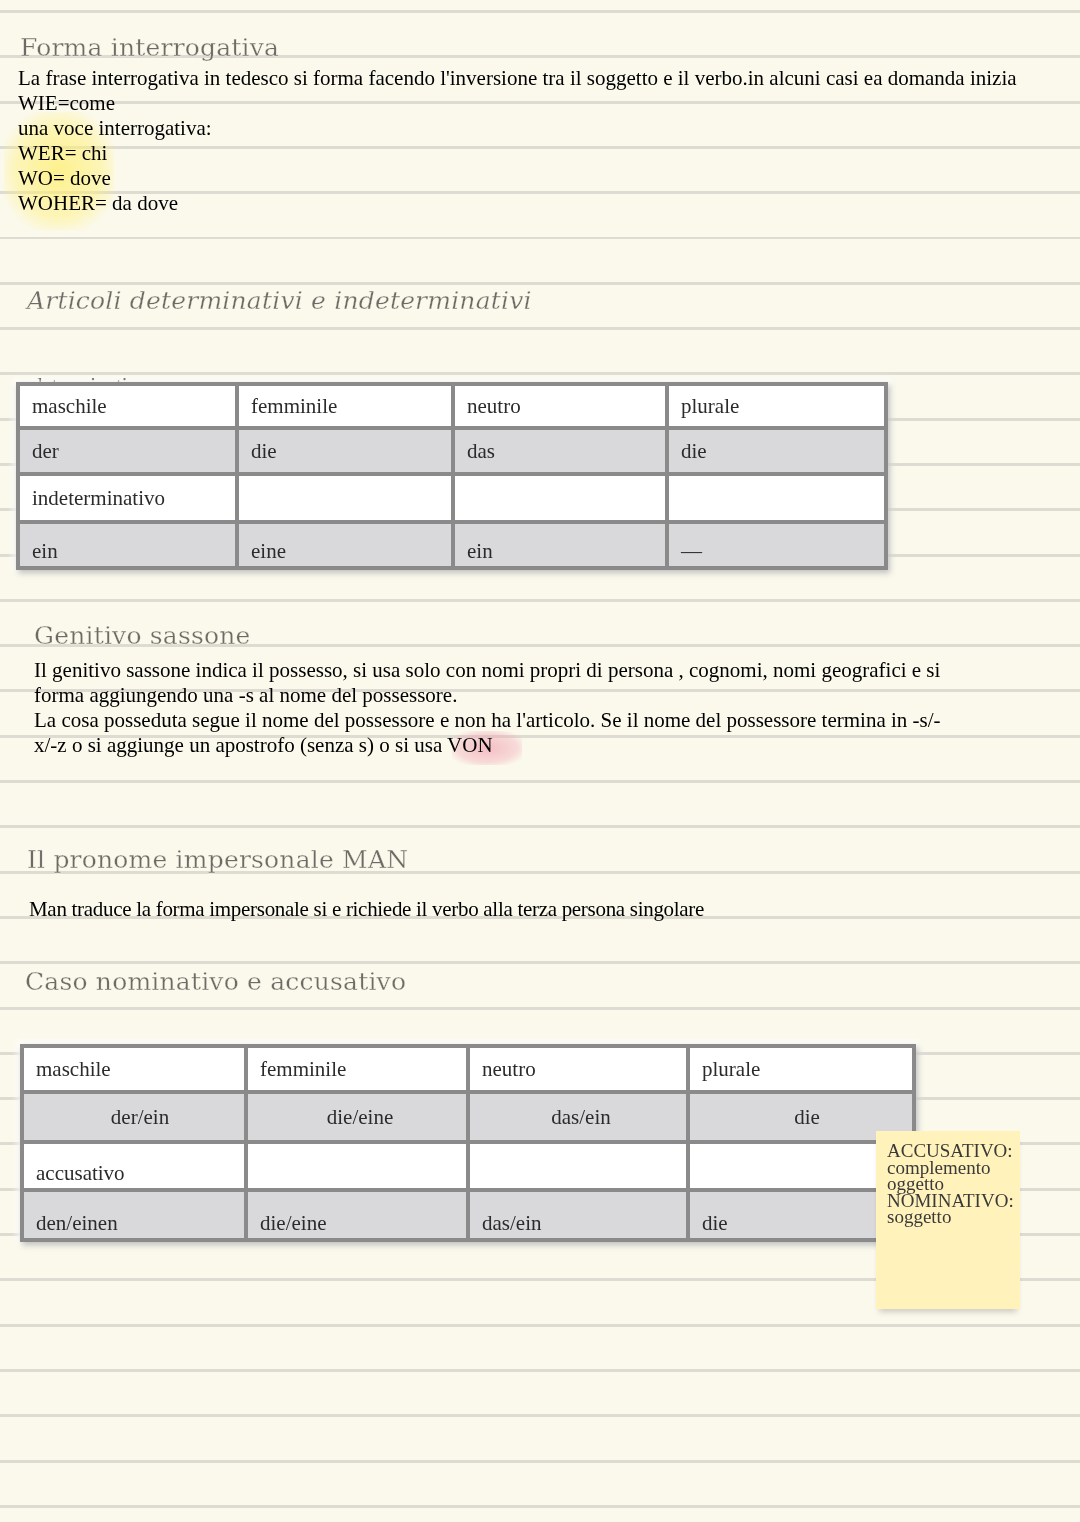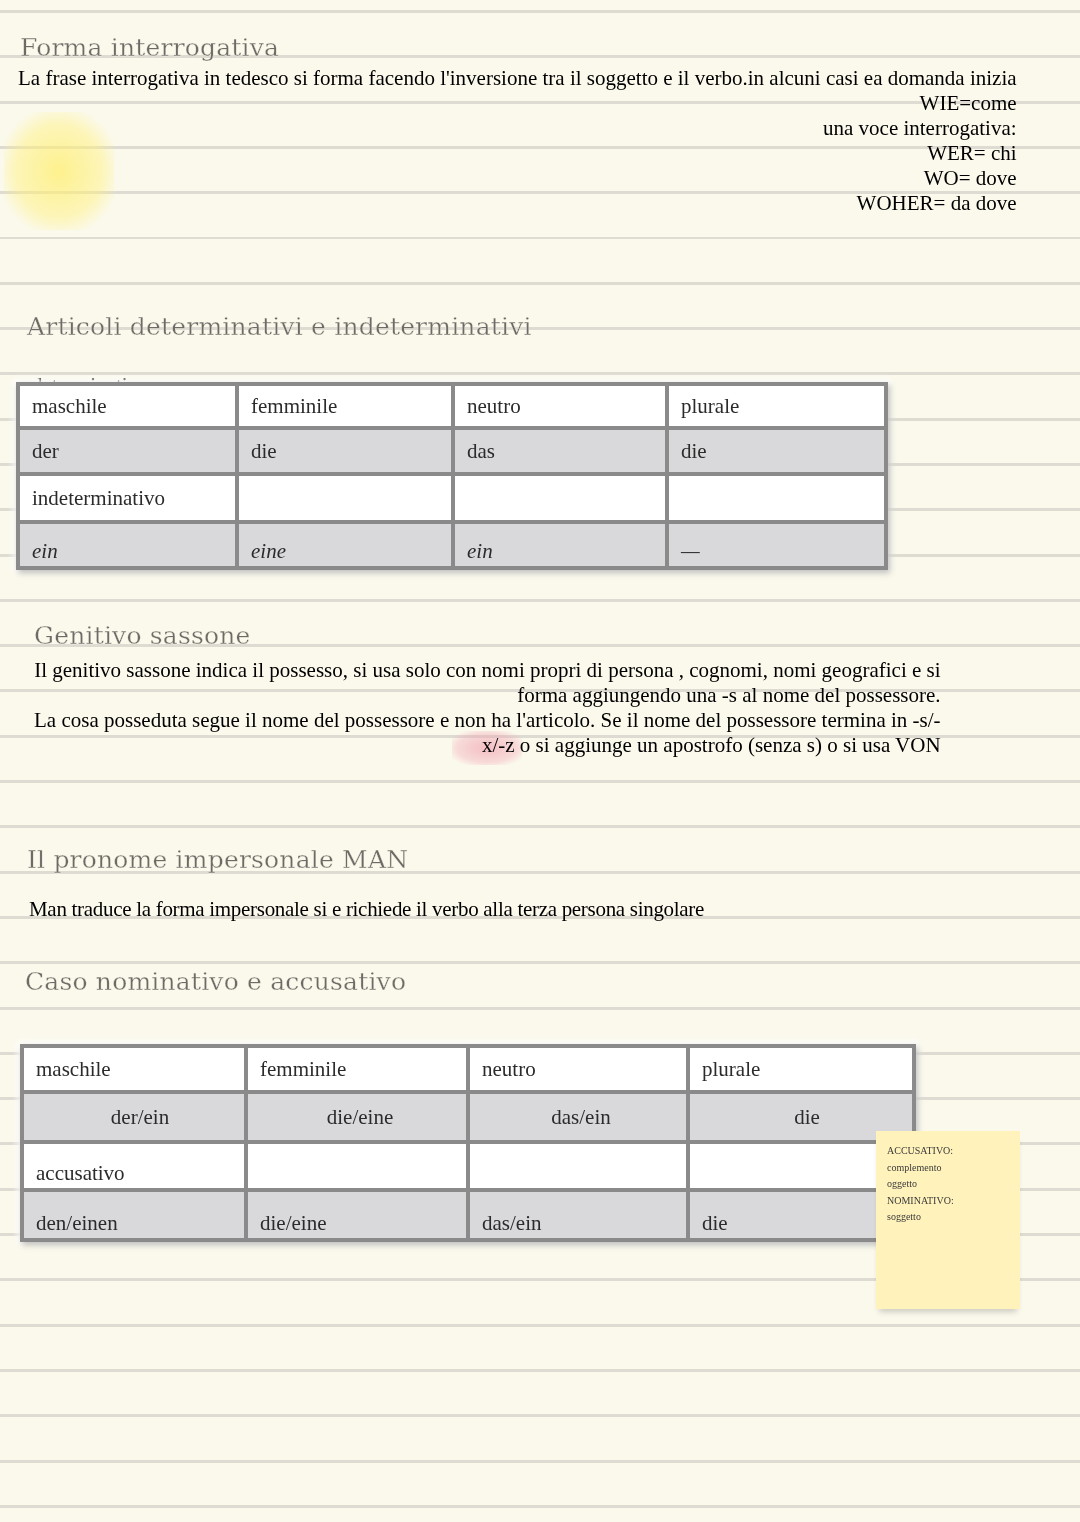--- a/index.html
+++ b/index.html
@@ -12,21 +12,21 @@
   .ruled {
     position:absolute; left:0; top:0; width:1080px; height:1522px;
     background-image: repeating-linear-gradient(
       to bottom,
       transparent 0px, transparent 10px,
       #dedbd2 10px, #dedbd2 13px,
       transparent 13px, transparent 45.3px);
     background-position: 0 0;
     z-index:0;
   }
-  .abs { position:absolute; z-index:2;text-align:right; }
+  .abs { position:absolute; z-index:2; }
   .heading {
     font-family:"DejaVu Serif", "Liberation Serif", serif;
     font-size:25px; color:#6d6b66; letter-spacing:0.2px;
     font-weight:normal; white-space:nowrap;
     -webkit-text-stroke:0.3px #fbf9ec;
   }
   .body-text { font-size:21px; line-height:25px; color:#000000; }
   .line { white-space:nowrap; display:block; }
   .hl-yellow {
     position:absolute; z-index:1;
@@ -54,41 +54,41 @@
     white-space:nowrap;
     filter:none;
   }
   .tbl tr.light td { background:#ffffff; }
   .tbl tr.dark td { background:#d9d9db; }
   .tbl tr.dark td.bottom { vertical-align:bottom; padding-bottom:2px; }
   .sticky {
     position:absolute; z-index:3;
     background:#fff2bb;
     box-shadow:0 6px 6px -3px rgba(0,0,0,0.18);
-    font-size:10px; line-height:16.5px; color:#3a3a3a;
+    font-size:19px; line-height:16.5px; color:#3a3a3a;
     padding:12px 10px 0 11px; box-sizing:border-box;
   }
 </style>
 </head>
 <body>
 
 <div class="ruled"></div>
 
 <div class="hl-yellow" style="left:4px; top:112px; width:110px; height:118px;"></div>
 <div class="abs heading" style="left:20px; top:33px;">Forma interrogativa</div>
 <div class="abs body-text" style="left:18px; top:66px;">
   <span class="line">La frase interrogativa in tedesco si forma facendo l'inversione tra il soggetto e il verbo.in alcuni casi ea domanda inizia</span>
   <span class="line">WIE=come</span>
   <span class="line">una voce interrogativa:</span>
   <span class="line">WER= chi</span>
   <span class="line">WO= dove</span>
   <span class="line">WOHER= da dove</span>
 </div>
 
-<div class="abs heading" style="left:27px; top:312px;">Articoli determinativi e indeterminativi</div>
+<div class="abs heading" style="left:27px; top:286px;font-style:italic;">Articoli determinativi e indeterminativi</div>
 <div class="abs body-text" style="left:32px; top:346px;margin-top:27px;">determinativo</div>
 <div class="tbl-wrap" style="left:16px; top:382px;">
   <table class="tbl" style="width:868px;">
     <colgroup>
         <col style="width:219px">
         <col style="width:216px">
         <col style="width:214px">
         <col style="width:219px">
       </colgroup>
     <tbody>
@@ -103,21 +103,21 @@
       <td>die</td>
       <td>das</td>
       <td>die</td>
     </tr>
     <tr class="light" style="height:48px;">
       <td>indeterminativo</td>
       <td></td>
       <td></td>
       <td></td>
     </tr>
-    <tr class="dark" style="height:46px;font-style:italic;">
+    <tr class="dark" style="height:46px;">
       <td class="bottom">ein</td>
       <td class="bottom">eine</td>
       <td class="bottom">ein</td>
       <td class="bottom">—</td>
     </tr>
   </tbody>
     </table>
 </div>
 
 <div class="hl-pink" style="left:452px; top:731px; width:70px; height:34px;"></div>

